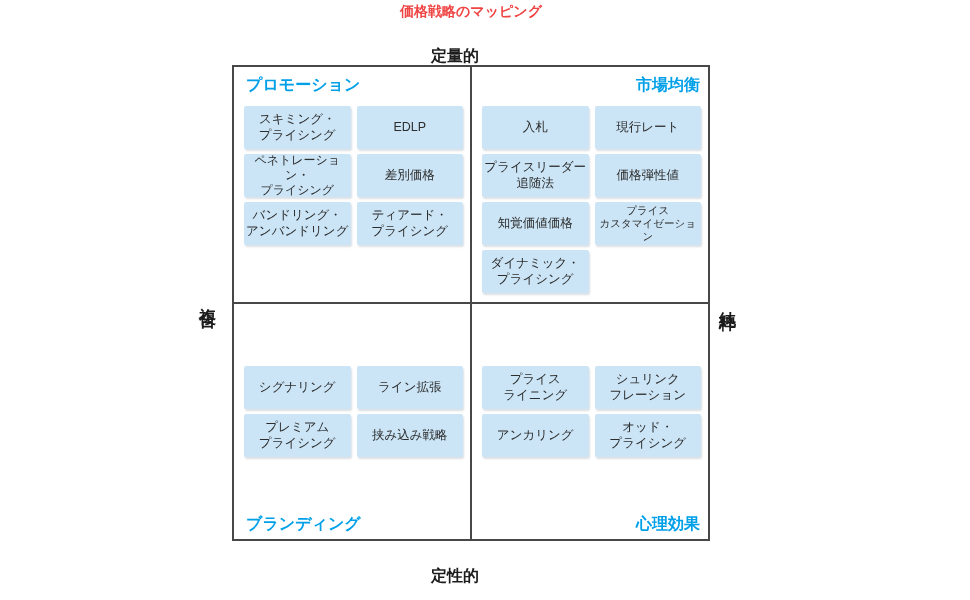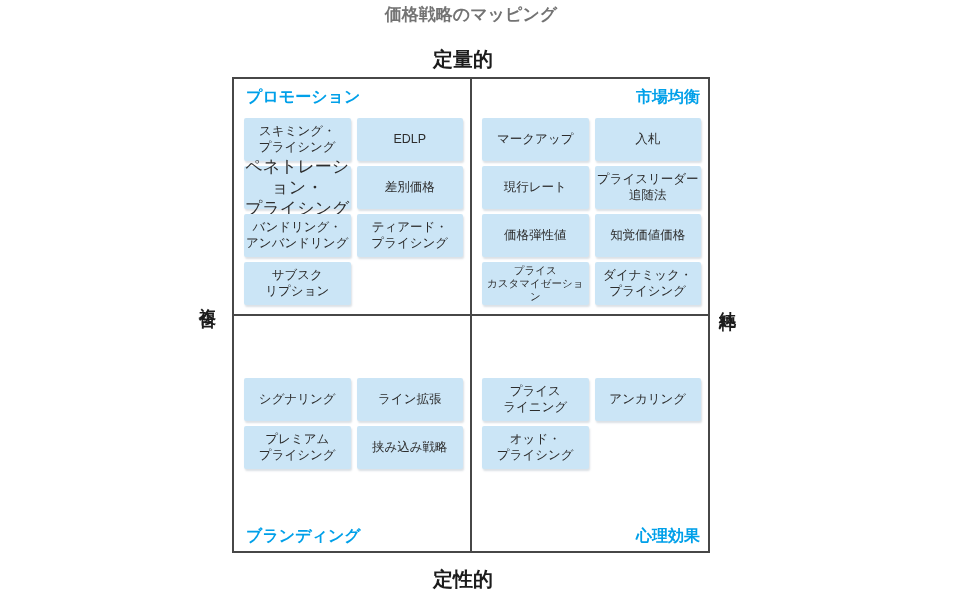--- a/index.html
+++ b/index.html
@@ -16,48 +16,48 @@
     height: 600px;
     background: #ffffff;
     font-family: "Liberation Sans", "DejaVu Sans", sans-serif;
     color: var(--text);
     overflow: hidden;
   }
   .diagram-title {
     position: absolute;
     left: 232px; top: 3px; width: 478px;
     text-align: center;
-    font-size: 17px;
+    font-size: 14px;
     font-weight: 700;
-    color: #737373;
+    color: #ef4444;
   }
   .axis-top, .axis-bottom {
     position: absolute;
-    left: 224px; width: 478px;
+    left: 216px; width: 478px;
     text-align: center;
-    font-size: 20px;
+    font-size: 16px;
     font-weight: 700;
   }
   .axis-top { top: 46px; }
   .axis-bottom { top: 566px; }
   .axis-left, .axis-right {
     position: absolute;
     writing-mode: vertical-rl;
     text-orientation: upright;
     font-size: 17px;
     font-weight: 700;
     letter-spacing: 3px;
     line-height: 1;
   }
   .axis-left { left: 199px; top: 294px; }
   .axis-right { left: 719px; top: 297px; }
 
   .matrix {
     position: absolute;
-    left: 232px; top: 77px;
+    left: 232px; top: 65px;
     width: 478px; height: 476px;
     border: 2px solid var(--border);
     display: grid;
     grid-template-columns: 1fr 1fr;
     grid-template-rows: 1fr 1fr;
     background: #ffffff;
   }
   .quad { position: relative; }
   .quad.tl { border-right: 1px solid var(--border); border-bottom: 1px solid var(--border); }
   .quad.tr { border-left: 1px solid var(--border);  border-bottom: 1px solid var(--border); }
@@ -115,36 +115,33 @@
   <div class="axis-right">純粋</div>
 
   <div class="matrix">
 
     <div class="quad tl">
       <div class="q-label">プロモーション</div>
       <div class="q-grid">
         <div class="cell">スキミング・
 プライシング</div>
         <div class="cell">EDLP</div>
-        <div class="cell" style="font-size: 17px;">ペネトレーション・
+        <div class="cell" style="font-size: 12px;">ペネトレーション・
 プライシング</div>
         <div class="cell">差別価格</div>
         <div class="cell">バンドリング・
 アンバンドリング</div>
         <div class="cell">ティアード・
 プライシング</div>
-        <div class="cell">サブスク
-リプション</div>
       </div>
     </div>
 
     <div class="quad tr">
       <div class="q-label">市場均衡</div>
       <div class="q-grid">
-        <div class="cell">マークアップ</div>
         <div class="cell">入札</div>
         <div class="cell">現行レート</div>
         <div class="cell">プライスリーダー
 追随法</div>
         <div class="cell">価格弾性値</div>
         <div class="cell">知覚価値価格</div>
         <div class="cell" style="font-size: 10.5px;">プライス
 カスタマイゼーション</div>
         <div class="cell">ダイナミック・
 プライシング</div>
@@ -160,20 +157,22 @@
 プライシング</div>
         <div class="cell">挟み込み戦略</div>
       </div>
     </div>
 
     <div class="quad br">
       <div class="q-label">心理効果</div>
       <div class="q-grid">
         <div class="cell">プライス
 ライニング</div>
+        <div class="cell">シュリンク
+フレーション</div>
         <div class="cell">アンカリング</div>
         <div class="cell">オッド・
 プライシング</div>
       </div>
     </div>
 
   </div>
 </div>
 
 </body></html>

